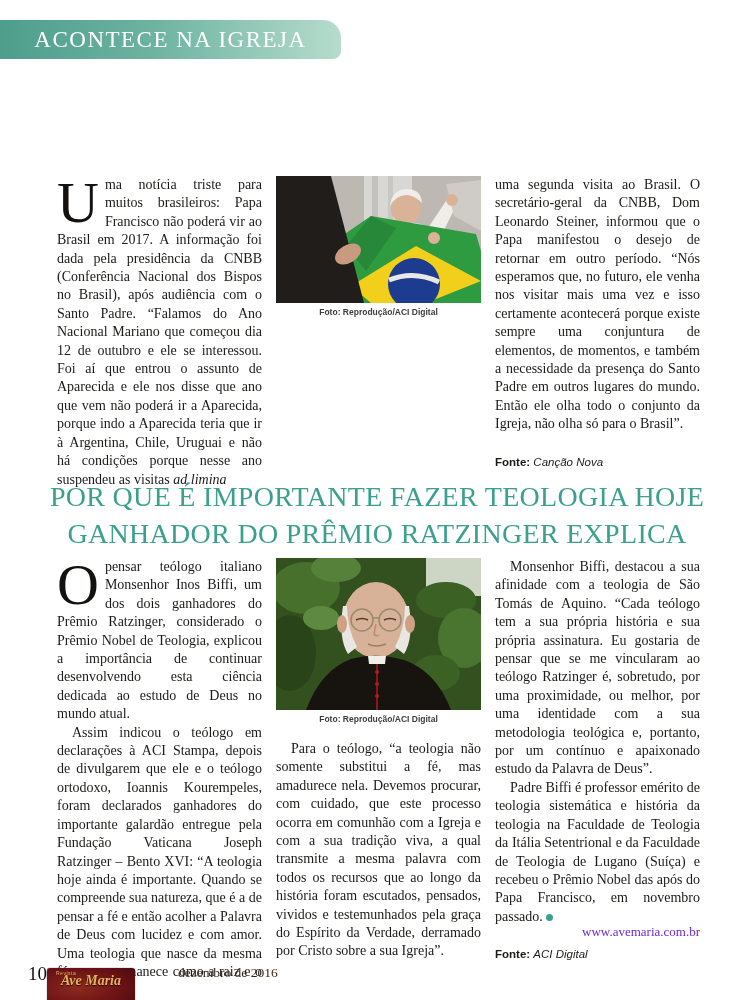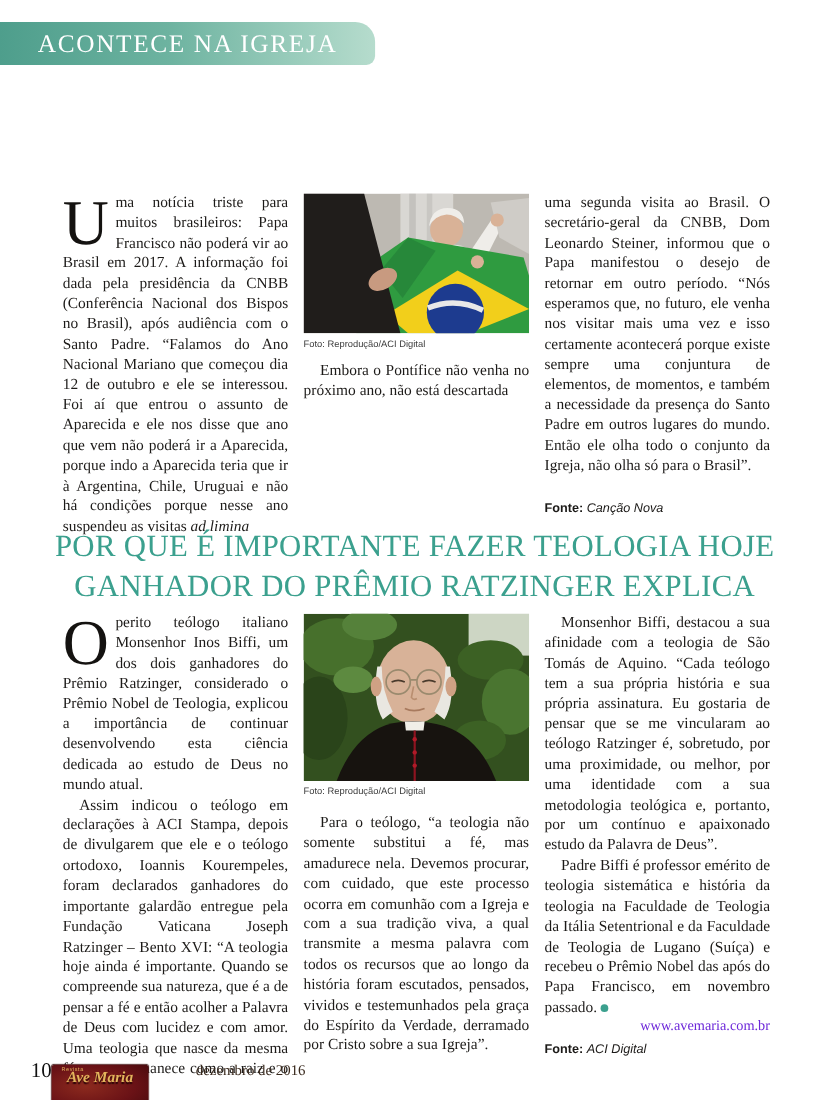--- a/index.html
+++ b/index.html
@@ -24,21 +24,21 @@
   #a2-cols{top:558px;}
   .col{width:205px;}
   .body-text{font-size:14px;line-height:18.4px;text-align:justify;margin:0;color:#1c1a18;}
   .body-text.indent{text-indent:15px;}
   .body-text + .body-text{margin-top:0;}
   .dropcap{float:left;font-size:58px;line-height:47px;padding:3px 6px 0 0;color:#141210;
            font-family:"Liberation Serif",serif;}
 
   .photo{display:block;width:205px;}
   .caption{font-family:"Liberation Sans",sans-serif;font-size:8.5px;color:#3c3c3c;
-           text-align:left;margin:4px 0 12px 0;}
+           text-align:center;margin:4px 0 12px 0;font-weight:bold;}
   .caption2{margin-bottom:16px;}
 
   .source{font-family:"Liberation Sans",sans-serif;font-size:11.5px;margin-top:22px;color:#1c1a18;}
   .source .lbl{font-weight:bold;}
   .source .val{font-style:italic;}
 
   .end-dot{display:inline-block;width:7px;height:7px;border-radius:50%;background:#3ba08e;margin-left:3px;}
 
   
   .pagenum{position:absolute;left:28px;top:963px;font-size:19px;color:#111;}
@@ -85,40 +85,39 @@
         <path d="M28 86 L95 40 L200 58 L205 75 L205 127 L48 127 Z" fill="#2f9b40"></path>
         <path d="M95 40 L120 52 L90 95 L70 70 Z" fill="#27883a"></path>
         <path d="M75 110 L140 70 L205 105 L150 127 L95 127 Z" fill="#f2cf1b"></path>
         <circle cx="138" cy="108" r="26" fill="#1d3b8f"></circle>
         <path d="M113 104 Q138 94 163 106" stroke="#e8e8e8" stroke-width="5" fill="none"></path>
         <circle cx="158" cy="62" r="6" fill="#d9b297"></circle>
         <path d="M0 0 L55 0 L88 127 L0 127 Z" fill="#201d1b"></path>
         <ellipse cx="72" cy="78" rx="14" ry="9" fill="#c89a80" transform="rotate(-30 72 78)"></ellipse>
       </svg>
       <div class="caption">Foto: Reprodução/ACI Digital</div>
-      <p class="body-text indent">Embora o Pontífice não venha no próximo ano, não está descartada</p>
     </div>
 
     <div class="col">
       <p class="body-text">uma segunda visita ao Brasil. O secretário-geral da CNBB, Dom Leonardo Steiner, informou que o Papa manifestou o desejo de retornar em outro período. “Nós esperamos que, no futuro, ele venha nos visitar mais uma vez e isso certamente acontecerá porque existe sempre uma conjuntura de elementos, de momentos, e também a necessidade da presença do Santo Padre em outros lugares do mundo. Então ele olha todo o conjunto da Igreja, não olha só para o Brasil”.</p>
       <div class="source">
         <span class="lbl">Fonte:</span>
         <span class="val">Canção Nova</span>
       </div>
     </div>
   </div>
 
   <div class="a-title" id="a2-title">
     <div>POR QUE É IMPORTANTE FAZER TEOLOGIA HOJE</div>
     <div>GANHADOR DO PRÊMIO RATZINGER EXPLICA</div>
   </div>
 
   <div class="cols" id="a2-cols">
     <div class="col">
-      <p class="body-text"><span class="dropcap">O</span><span>perito teólogo italiano Monsenhor Inos Biffi, um dos dois ganhadores do Prêmio Ratzinger, considerado o Prêmio Nobel de Teologia, explicou a importância de continuar desenvolvendo esta ciência dedicada ao estudo de Deus no mundo atual.</span></p>
+      <p class="body-text"><span class="dropcap">O</span><span>pensar teólogo italiano Monsenhor Inos Biffi, um dos dois ganhadores do Prêmio Ratzinger, considerado o Prêmio Nobel de Teologia, explicou a importância de continuar desenvolvendo esta ciência dedicada ao estudo de Deus no mundo atual.</span></p>
       <p class="body-text indent">Assim indicou o teólogo em declarações à ACI Stampa, depois de divulgarem que ele e o teólogo ortodoxo, Ioannis Kourempeles, foram declarados ganhadores do importante galardão entregue pela Fundação Vaticana Joseph Ratzinger – Bento XVI: “A teologia hoje ainda é importante. Quando se compreende sua natureza, que é a de pensar a fé e então acolher a Palavra de Deus com lucidez e com amor. Uma teologia que nasce da mesma fé e que permanece como a raiz e o alimento”.</p>
     </div>
 
     <div class="col">
       <svg class="photo" viewBox="0 0 205 152" xmlns="http://www.w3.org/2000/svg">
         <rect width="205" height="152" fill="#33501f"></rect>
         <ellipse cx="30" cy="30" rx="34" ry="26" fill="#47702c"></ellipse>
         <ellipse cx="60" cy="10" rx="25" ry="14" fill="#55813a"></ellipse>
         <rect x="150" y="0" width="55" height="38" fill="#cdd6c4"></rect>
         <ellipse cx="170" cy="42" rx="30" ry="18" fill="#3c6124"></ellipse>

